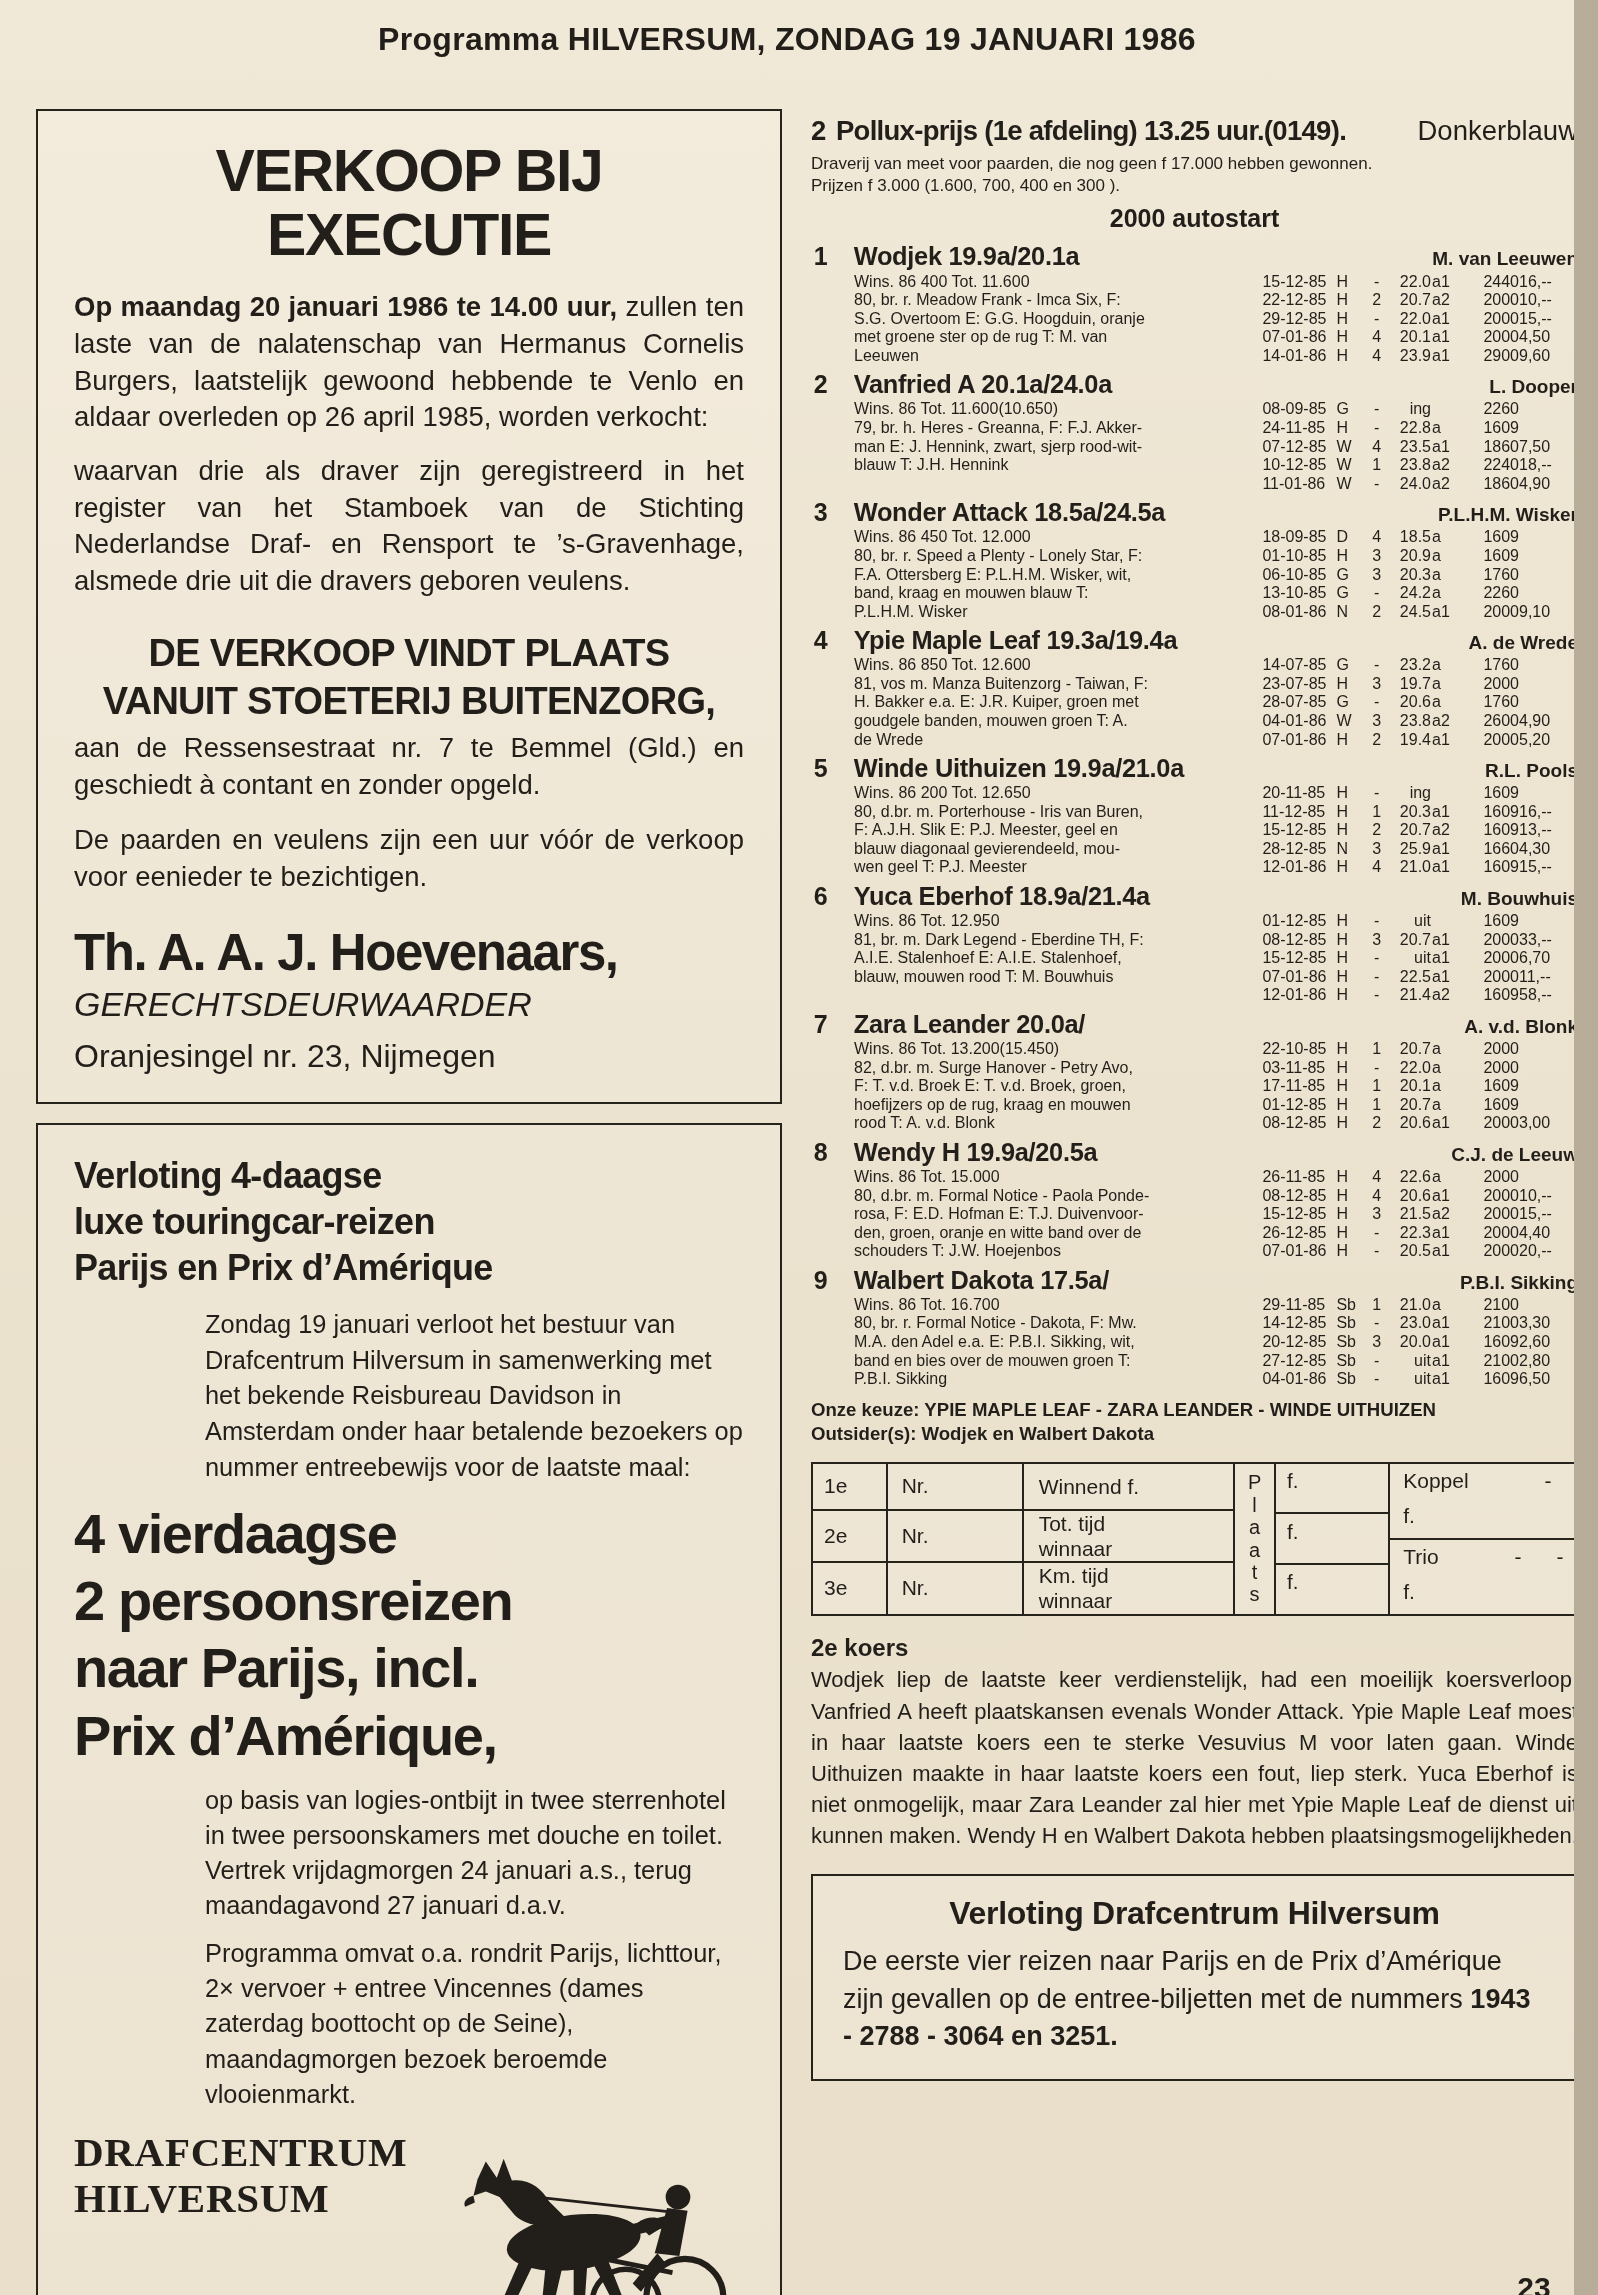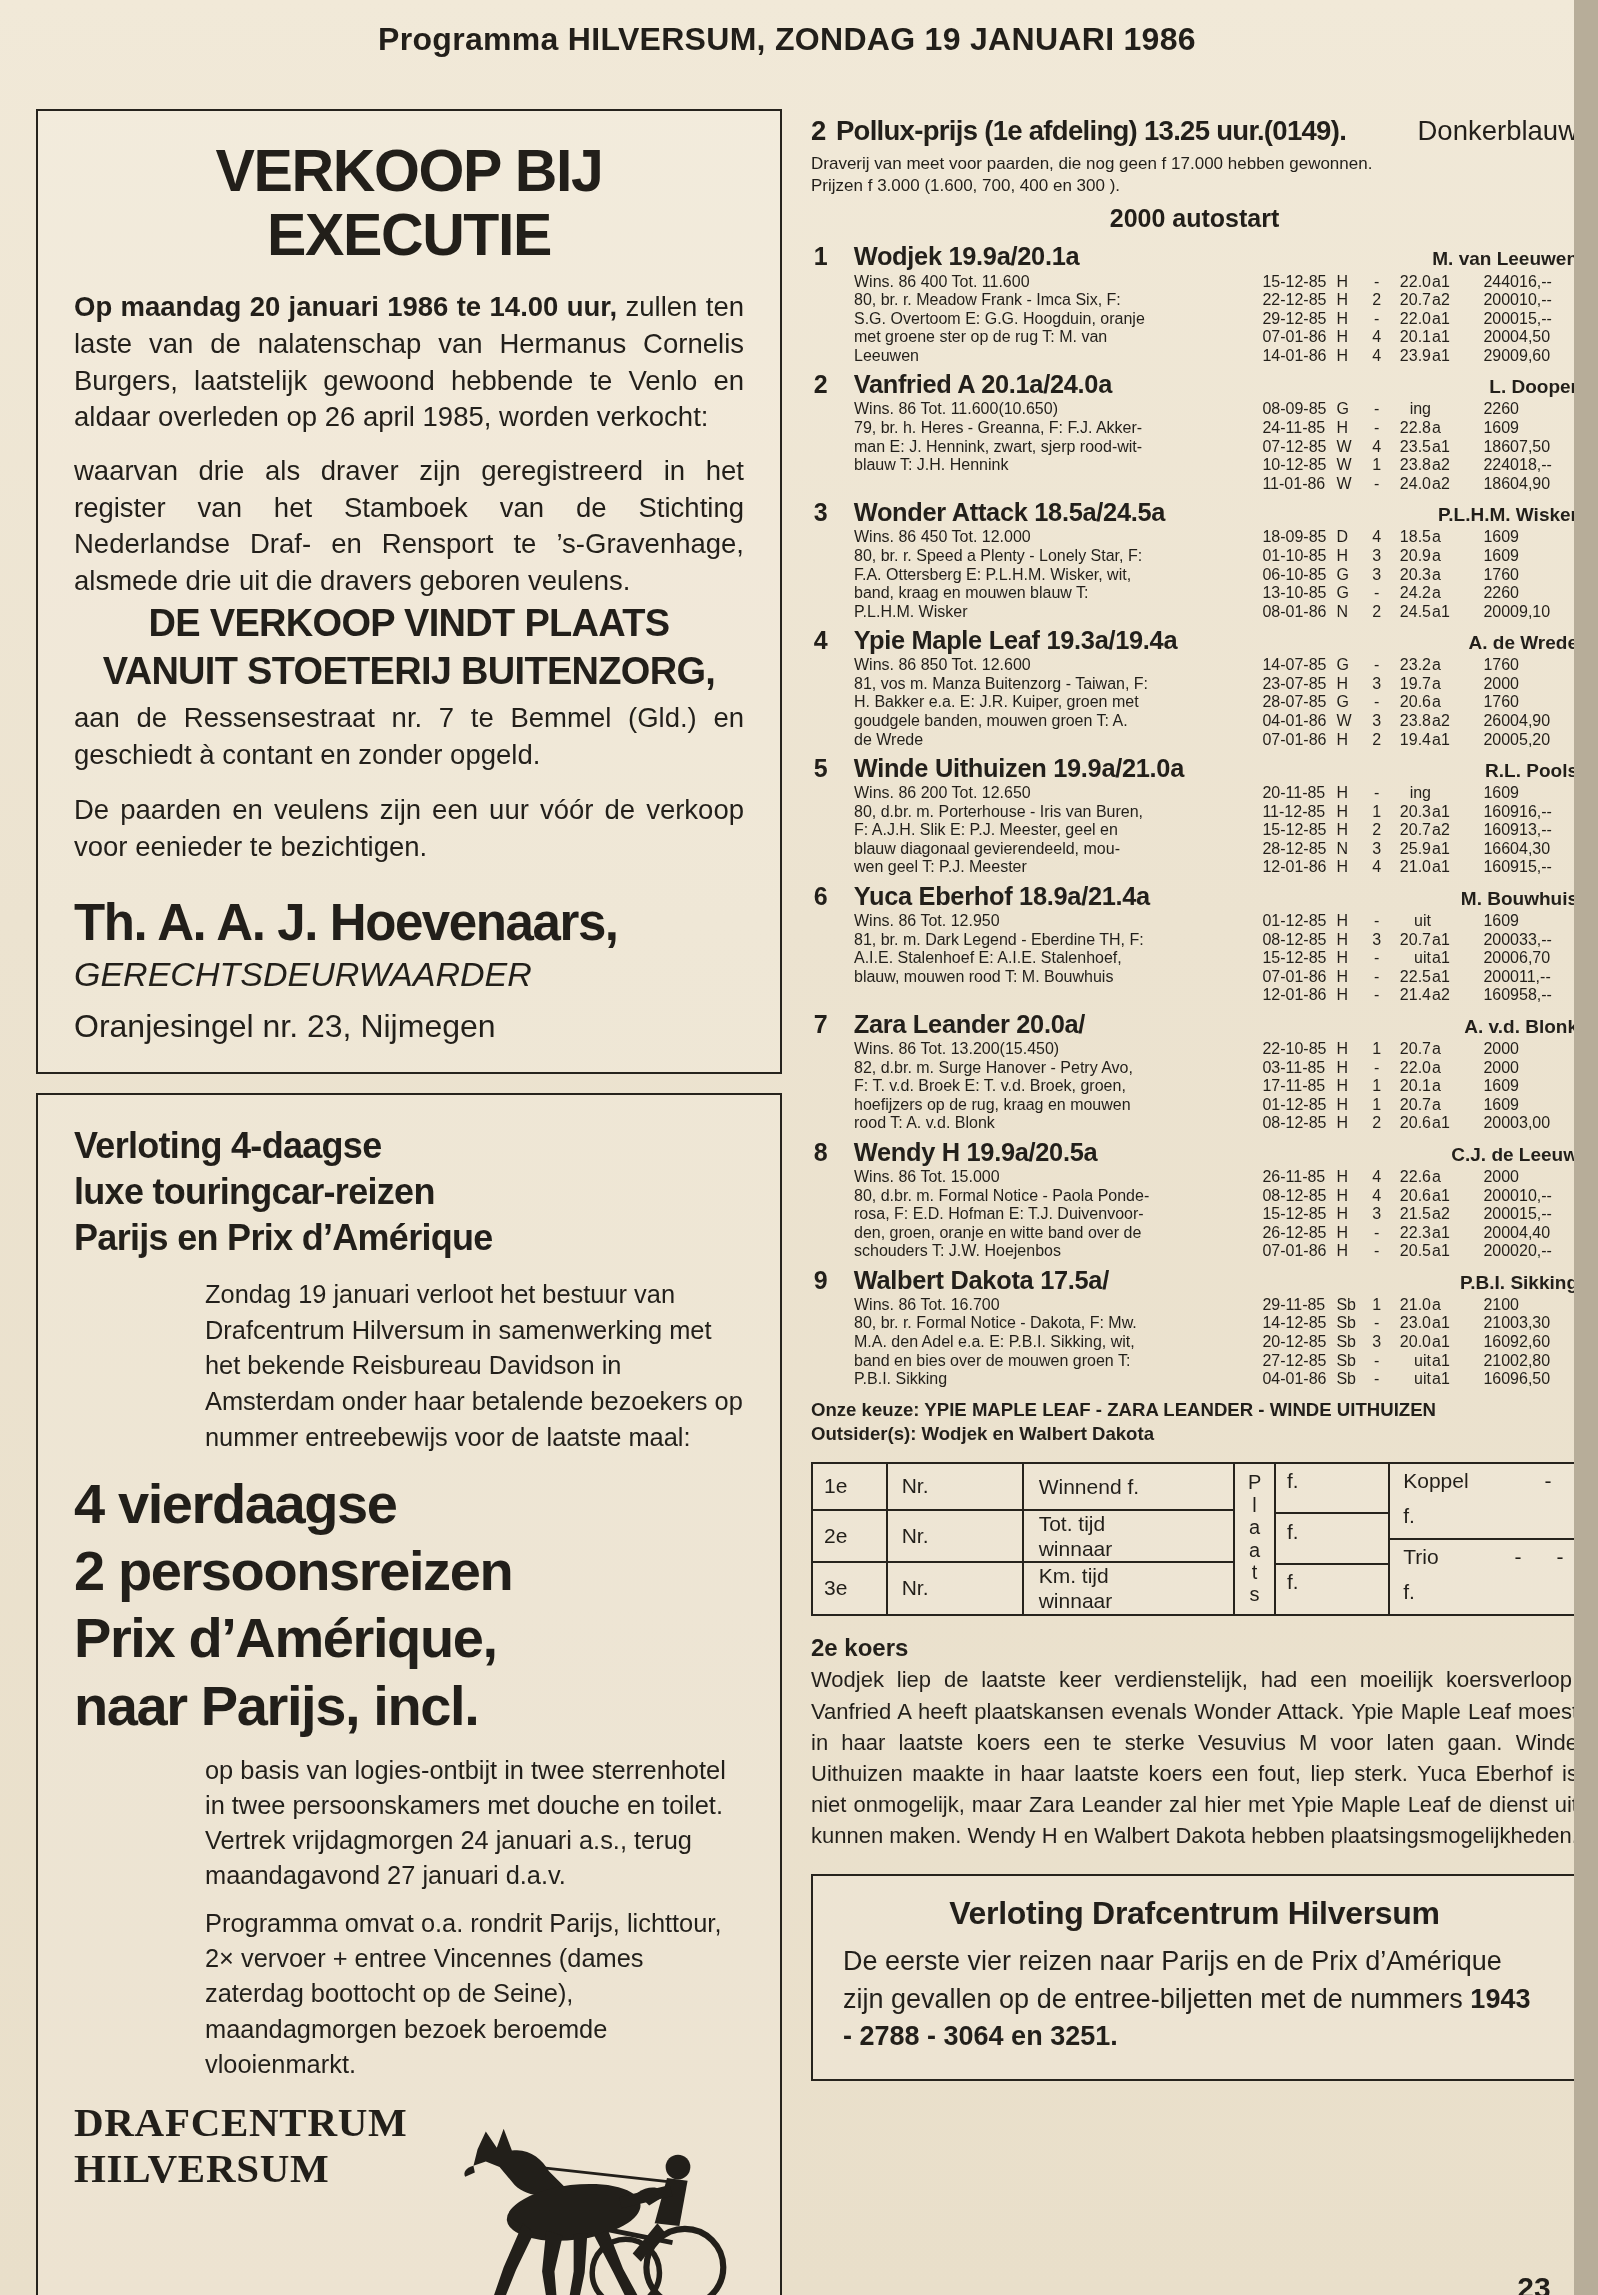--- a/index.html
+++ b/index.html
@@ -13,21 +13,21 @@
     font-size:32px; font-weight:700; letter-spacing:0.3px;
   }
   
   .col-left{position:absolute; left:36px; top:109px; width:746px;}
   .adbox{border:2.7px solid #26231d; padding:27.5px 36px; box-sizing:border-box; background:rgba(255,252,244,.18);}
   .b1-title{font-size:59px; font-weight:700; text-align:center; line-height:1.1; letter-spacing:-1.4px;}
   .b1-intro{margin-top:20.6px; font-size:27.5px; line-height:1.34; text-align:justify;}
   .b1-intro b{font-weight:700;}
   .b1-huge{margin-top:11px; font-size:89px; font-weight:700; letter-spacing:-2.7px; line-height:1.05;}
   .b1-body{margin-top:16.5px; font-size:27.5px; line-height:1.34; text-align:justify;}
-  .b1-sub{margin-top:0; font-size:38px; font-weight:700; text-align:center; line-height:1.26; letter-spacing:-0.7px;}
+  .b1-sub{margin-top:30px; font-size:38px; font-weight:700; text-align:center; line-height:1.26; letter-spacing:-0.7px;}
   .b1-body2{margin-top:4.1px;}
   .b1-body3{margin-top:18px;}
   .b1-name{margin-top:27.5px; font-size:51px; font-weight:700; letter-spacing:-1.4px;}
   .b1-role{margin-top:3px; font-size:34px; font-weight:400; font-style:italic;}
   .b1-addr{margin-top:13.7px; font-size:32px;}
   .box2{margin-top:19px; border-bottom:none; padding-bottom:41px;}
   .b2-title{font-size:36px; font-weight:700; line-height:1.28; letter-spacing:-0.7px;}
   .b2-intro{margin-top:16.5px; margin-left:131px; font-size:25.4px; line-height:1.4;}
   .b2-huge{margin-top:15px; font-size:56px; font-weight:700; line-height:1.2; letter-spacing:-1.4px;}
   .b2-det{margin-top:13.7px; margin-left:131px; font-size:25.4px; line-height:1.38;}
@@ -125,22 +125,22 @@
     <div class="adbox box2">
       <div class="b2-title">
         <div>Verloting 4-daagse</div>
         <div>luxe touringcar-reizen</div>
         <div>Parijs en Prix d’Amérique</div>
       </div>
       <div class="b2-intro">Zondag 19 januari verloot het bestuur van Drafcentrum Hilversum in samenwerking met het bekende Reisbureau Davidson in Amsterdam onder haar betalende bezoekers op nummer entreebewijs voor de laatste maal:</div>
       <div class="b2-huge">
         <div>4 vierdaagse</div>
         <div>2 persoonsreizen</div>
+        <div>naar Parijs, incl.</div>
         <div>Prix d’Amérique,</div>
-        <div>naar Parijs, incl.</div>
       </div>
       <div class="b2-det">op basis van logies-ontbijt in twee sterrenhotel in twee persoonskamers met douche en toilet. Vertrek vrijdagmorgen 24 januari a.s., terug maandagavond 27 januari d.a.v.</div>
       <div class="b2-det">Programma omvat o.a. rondrit Parijs, lichttour, 2× vervoer + entree Vincennes (dames zaterdag boottocht op de Seine), maandagmorgen bezoek beroemde vlooienmarkt.</div>
       <div class="venue">
         <div class="venue-name">
           <div>DRAFCENTRUM</div>
           <div>HILVERSUM</div>
         </div>
 
         <svg class="horse-art" viewBox="0 0 440 300">

